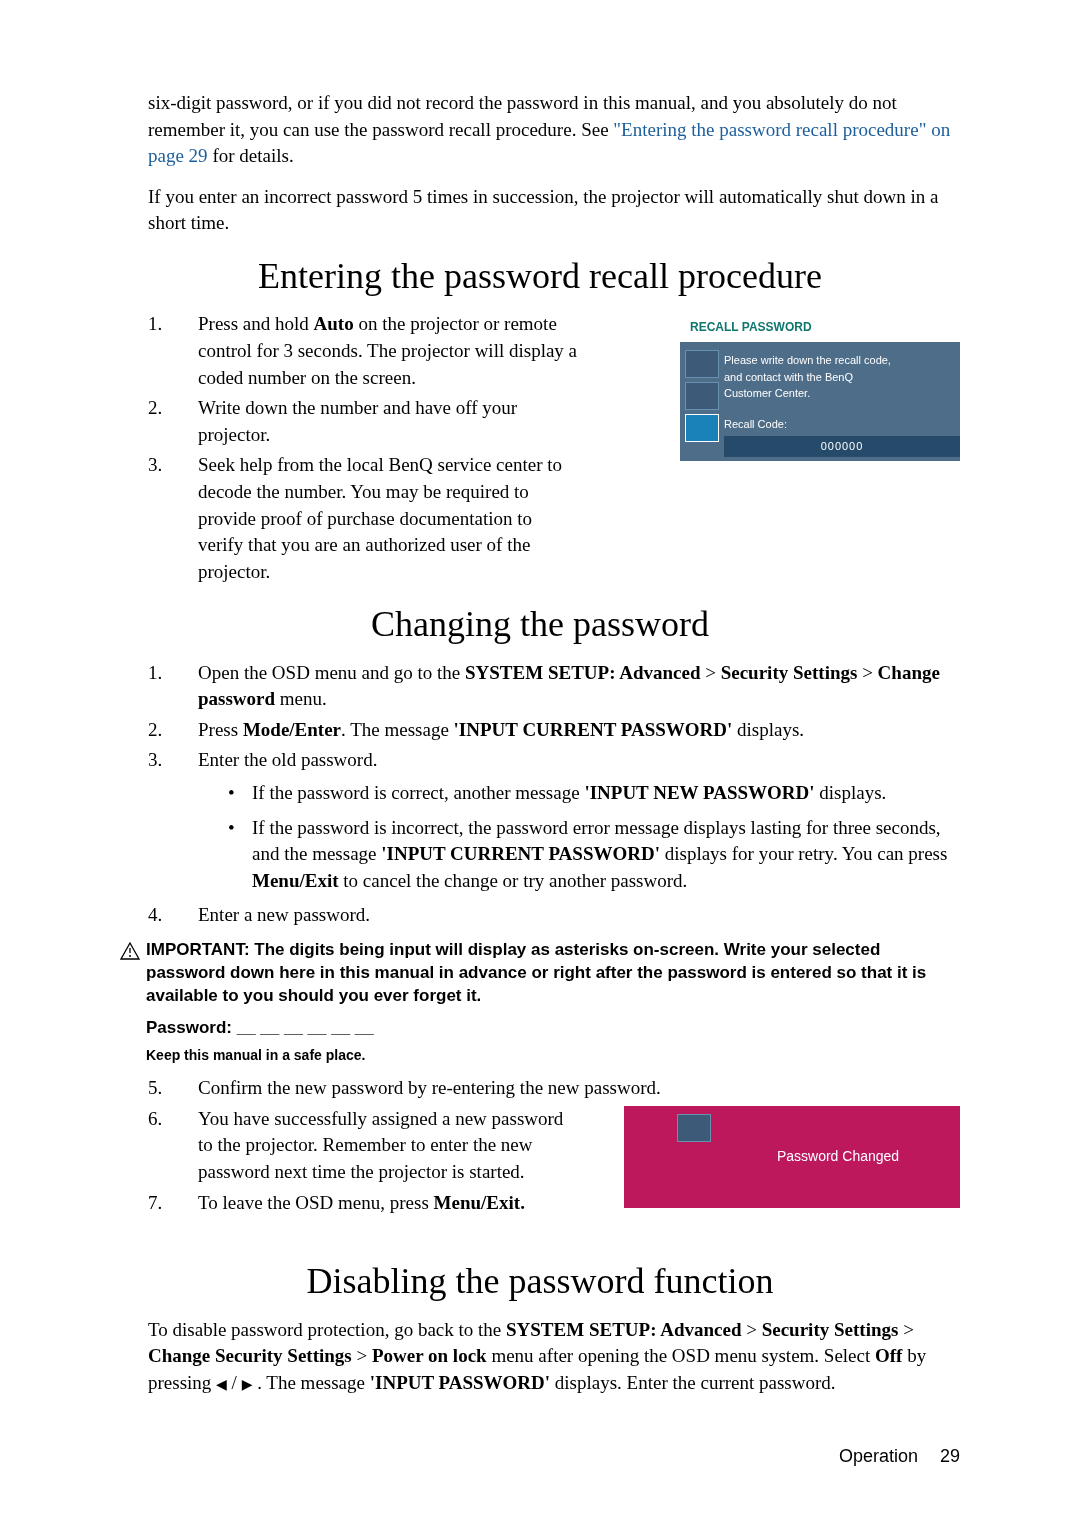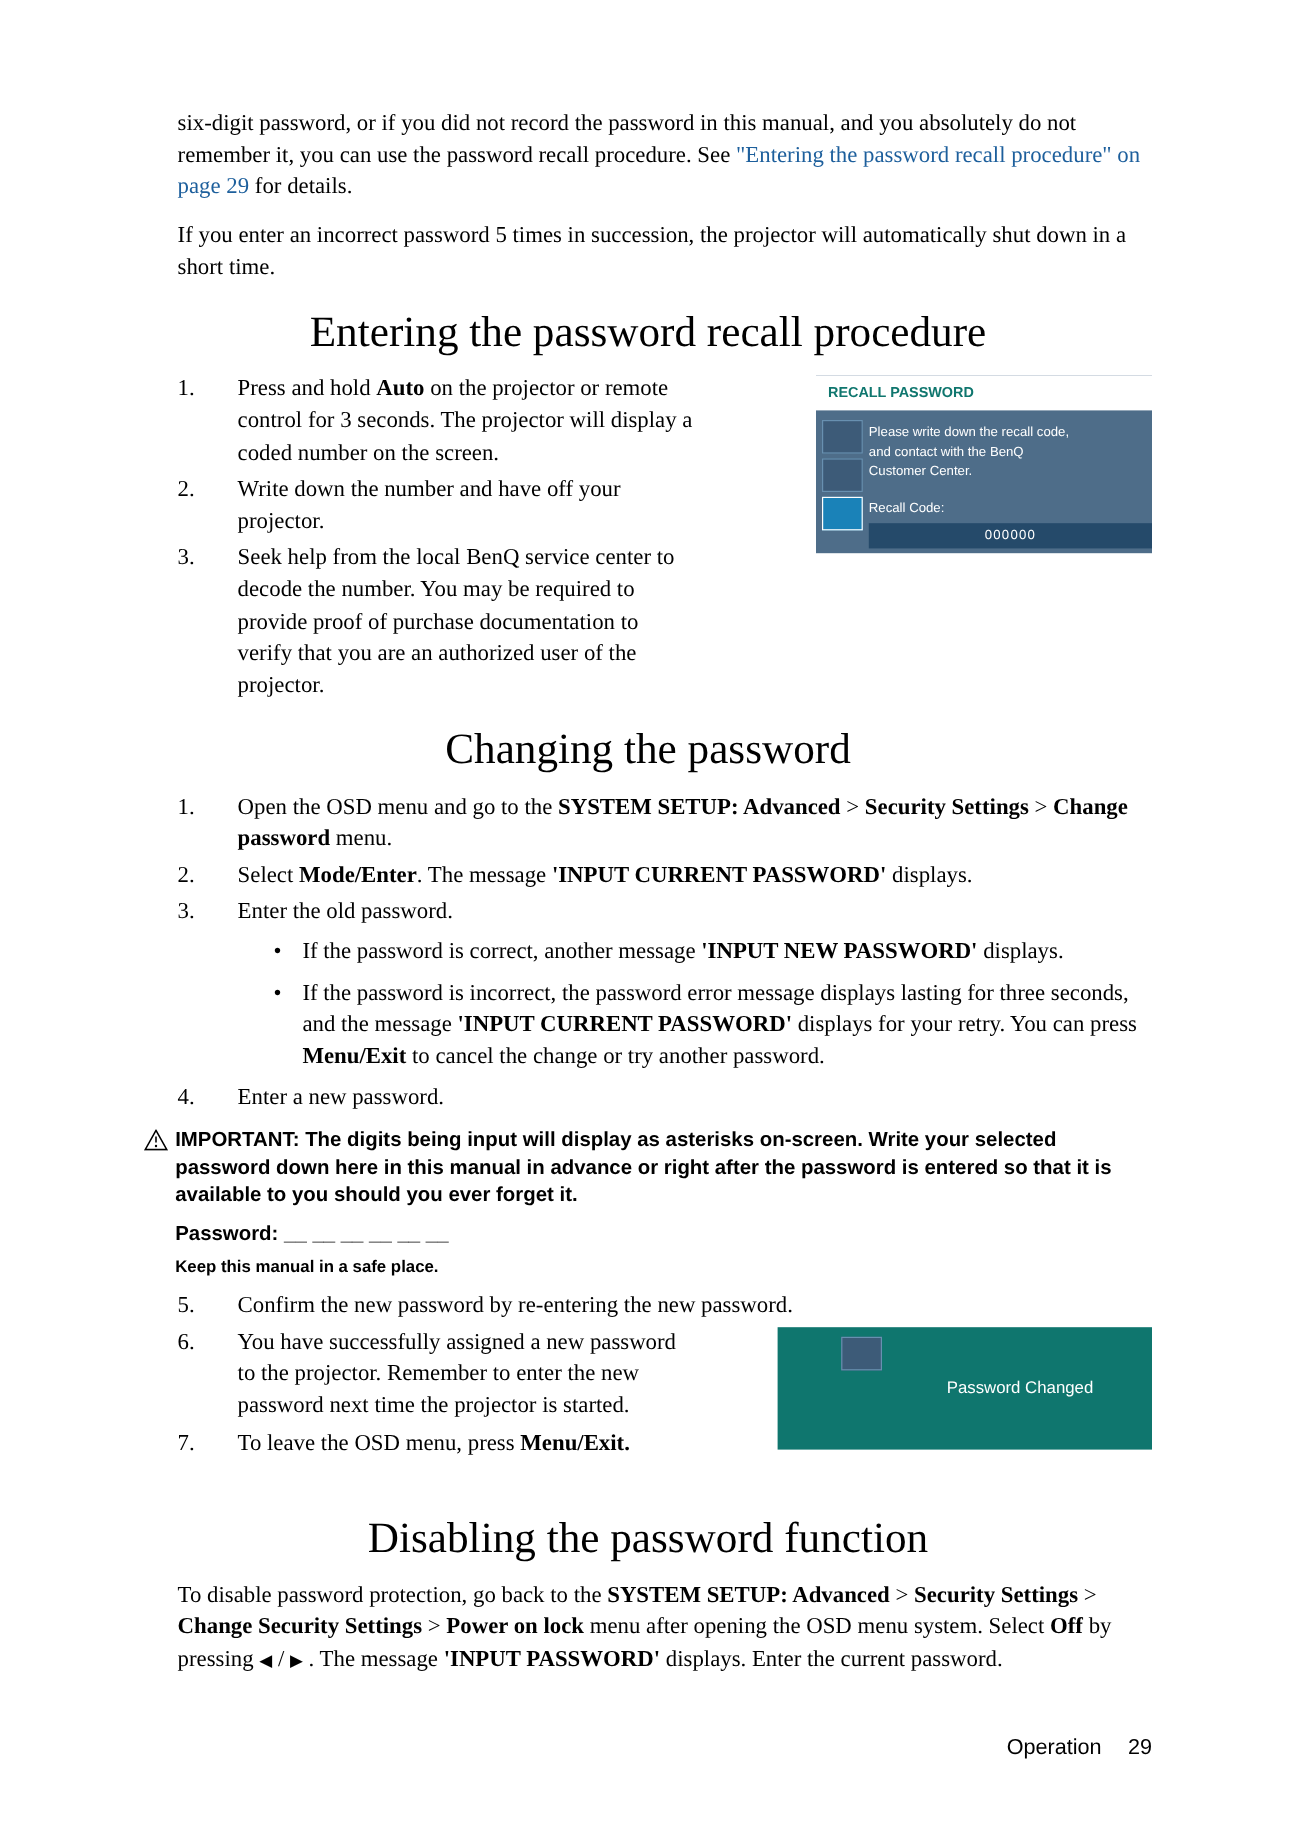--- a/index.html
+++ b/index.html
@@ -55,23 +55,23 @@
     .panel-recall .sidebar .sbox.active { background:#1a82b8; border:1px solid #fff; }
     .panel-recall .main { flex:1; padding:10px 12px 4px 0; font-size:11px; line-height:1.5; }
     .panel-recall .code-label { margin-top:14px; }
     .panel-recall .code-val { background:#254a6a; text-align:center; padding:2px 0; margin:4px -12px 0 0; letter-spacing:1px; }
     .panel-recall .footer { background:#fff; color:#355a80; text-align:right; font-size:11px; padding:4px 14px; }
     .panel-recall .menu-pill { display:inline-block; border:1px solid #355a80; border-radius:8px; padding:0 6px; margin-right:3px; font-size:10px; }
     .panel-changed {
       position: absolute;
       right: 0;
       top: 0;
-      width: 312px;
+      width: 336px;
       height: 102px;
-      background: #0f766e;
+      background: #be185d;
       font-family: Arial, sans-serif;
       color:#fff;
       display:flex;
       padding-left:48px;
     }
     .panel-changed .sidebar { width:44px; padding:8px 5px; }
     .panel-changed .sidebar .sbox { width:34px; height:28px; background:#3d5b78; border:1px solid #6890b0; }
     .panel-changed .main { flex:1; display:flex; align-items:center; justify-content:center; font-size:14px; }
     .footer-bar {
       position: absolute;
@@ -139,21 +139,21 @@
   <div class="list">
     <div class="list-item">
       <div class="list-num">1.</div>
       <div class="list-body">
         <span>Open the OSD menu and go to the </span><span class="bold">SYSTEM SETUP: Advanced</span><span> &gt; </span><span class="bold">Security Settings</span><span> &gt; </span><span class="bold">Change password</span><span> menu.</span>
       </div>
     </div>
     <div class="list-item">
       <div class="list-num">2.</div>
       <div class="list-body">
-        <span>Select </span><span class="bold">Mode/Enter</span><span>. The message </span><span class="bold">'INPUT CURRENT PASSWORD'</span><span> displays.</span>
+        <span>Press </span><span class="bold">Mode/Enter</span><span>. The message </span><span class="bold">'INPUT CURRENT PASSWORD'</span><span> displays.</span>
       </div>
     </div>
     <div class="list-item">
       <div class="list-num">3.</div>
       <div class="list-body">Enter the old password.</div>
     </div>
   </div>
 
   <div class="bullet-list" style="margin-left:108px; margin-top:6px; margin-bottom:8px;">
     <div class="bullet-item">

